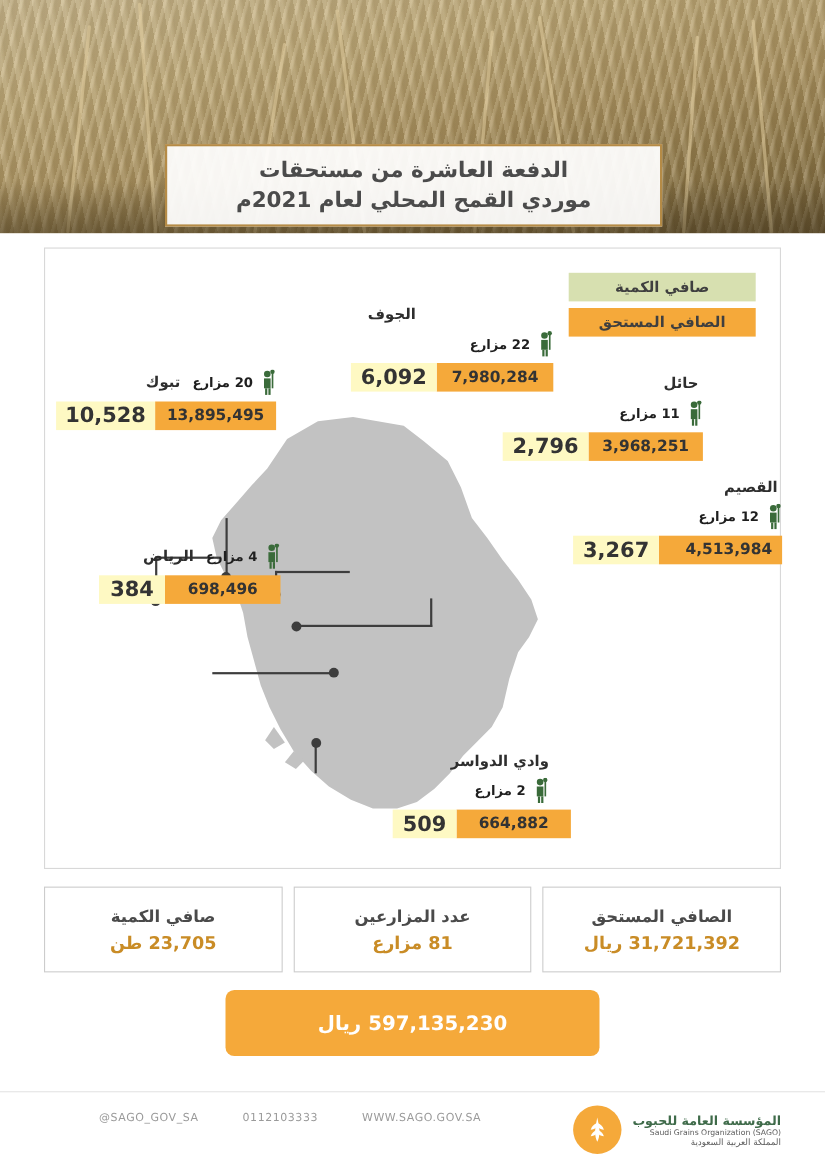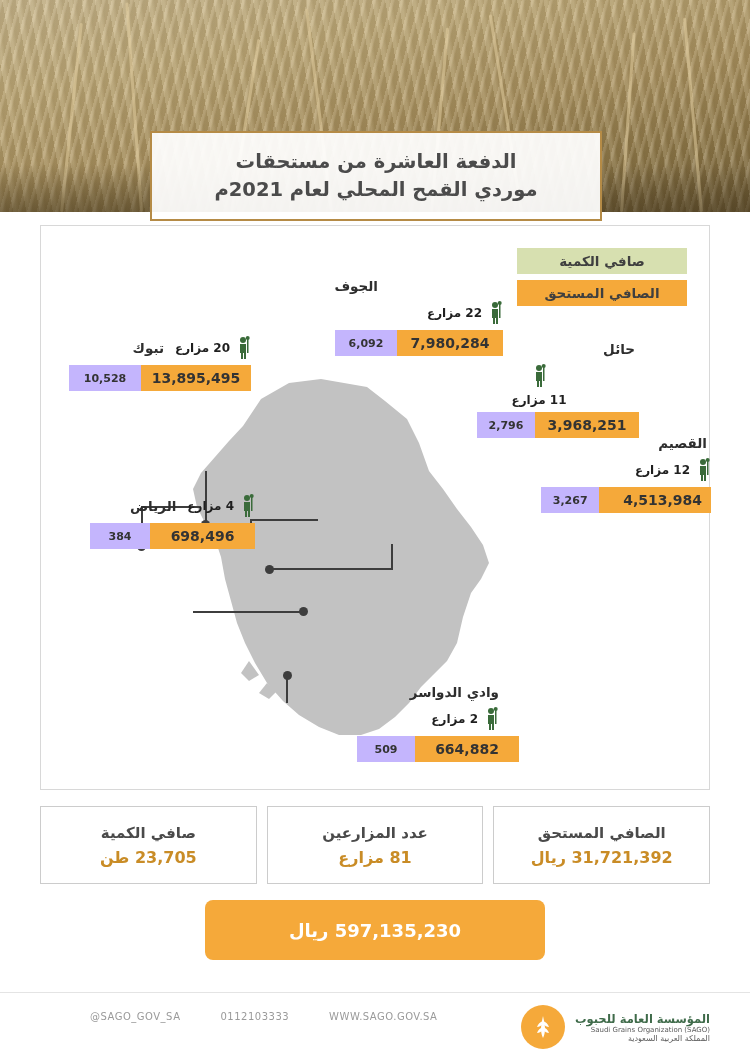--- a/index.html
+++ b/index.html
@@ -33,21 +33,21 @@
     border-radius: 2px;
   }
   .hero .dark-bottom {
     position: absolute; bottom: 0; left: 0; width: 750px; height: 48px;
     background: linear-gradient(to bottom, rgba(80,64,34,0) 0%, rgba(72,58,31,0.55) 100%);
   }
 
   .title-box {
     position: absolute;
     left: 150px; top: 131px;
-    width: 452px; height: 90px;
+    width: 452px; height: 75px;
     background: rgba(255,255,255,0.93);
     border: 2px solid #b58b46;
     display: flex; flex-direction: column;
     align-items: center; justify-content: center;
     gap: 3px;
     z-index: 5;
   }
   .title-box .line {
     color: #4b4b4b;
     font-size: 19.5px;
@@ -89,22 +89,22 @@
   }
   .callout .farmers-row {
     display: flex; align-items: center; gap: 5px;
     white-space: nowrap;
   }
   .callout .farmers-label {
     font-size: 12px; font-weight: bold; color: #1f1f1f;
   }
   .bars { display: flex; height: 26px; }
   .bar-qty {
-    background: #c4b5fd; color: #333;
-    font-size: 11px; font-weight: bold;
+    background: #fef9c3; color: #333;
+    font-size: 19px; font-weight: bold;
     display: flex; align-items: center; justify-content: center;
     padding: 0 9px;
   }
   .bar-due {
     background: #f5a93a; color: #333;
     font-size: 14px; font-weight: bold;
     display: flex; align-items: center; justify-content: center;
     padding: 0 9px;
   }
   .farmer-icon { display: block; }
@@ -265,21 +265,21 @@
       <span class="region-name" style="margin-right:6px;">تبوك</span>
     </div>
     <div class="bars" style="margin-top:5px; justify-content:flex-start;">
       <div class="bar-due" style="min-width:110px;">13,895,495</div>
       <div class="bar-qty" style="min-width:72px;">10,528</div>
     </div>
   </div>
 
   <div class="callout" style="left:398px; top:115px; width:200px;">
     <div class="region-name" style="margin-right:4px;">حائل</div>
-    <div class="farmers-row" style="justify-content:flex-start; margin-top:7px;flex-direction:column;">
+    <div class="farmers-row" style="justify-content:flex-start; margin-top:7px;">
       <svg class="farmer-icon" width="16" height="24" viewBox="0 0 16 24">
         <circle cx="8" cy="4" r="3" fill="#3a6b3a"></circle>
         <rect x="5" y="8" width="6" height="9" fill="#3a6b3a"></rect>
         <rect x="6" y="17" width="2" height="6" fill="#3a6b3a"></rect>
         <rect x="9" y="17" width="2" height="6" fill="#3a6b3a"></rect>
         <rect x="12" y="2" width="1.5" height="15" fill="#3a6b3a"></rect>
         <circle cx="12.7" cy="2" r="2" fill="#3a6b3a"></circle>
       </svg>
       <span class="farmers-label">11 مزارع</span>
     </div>

